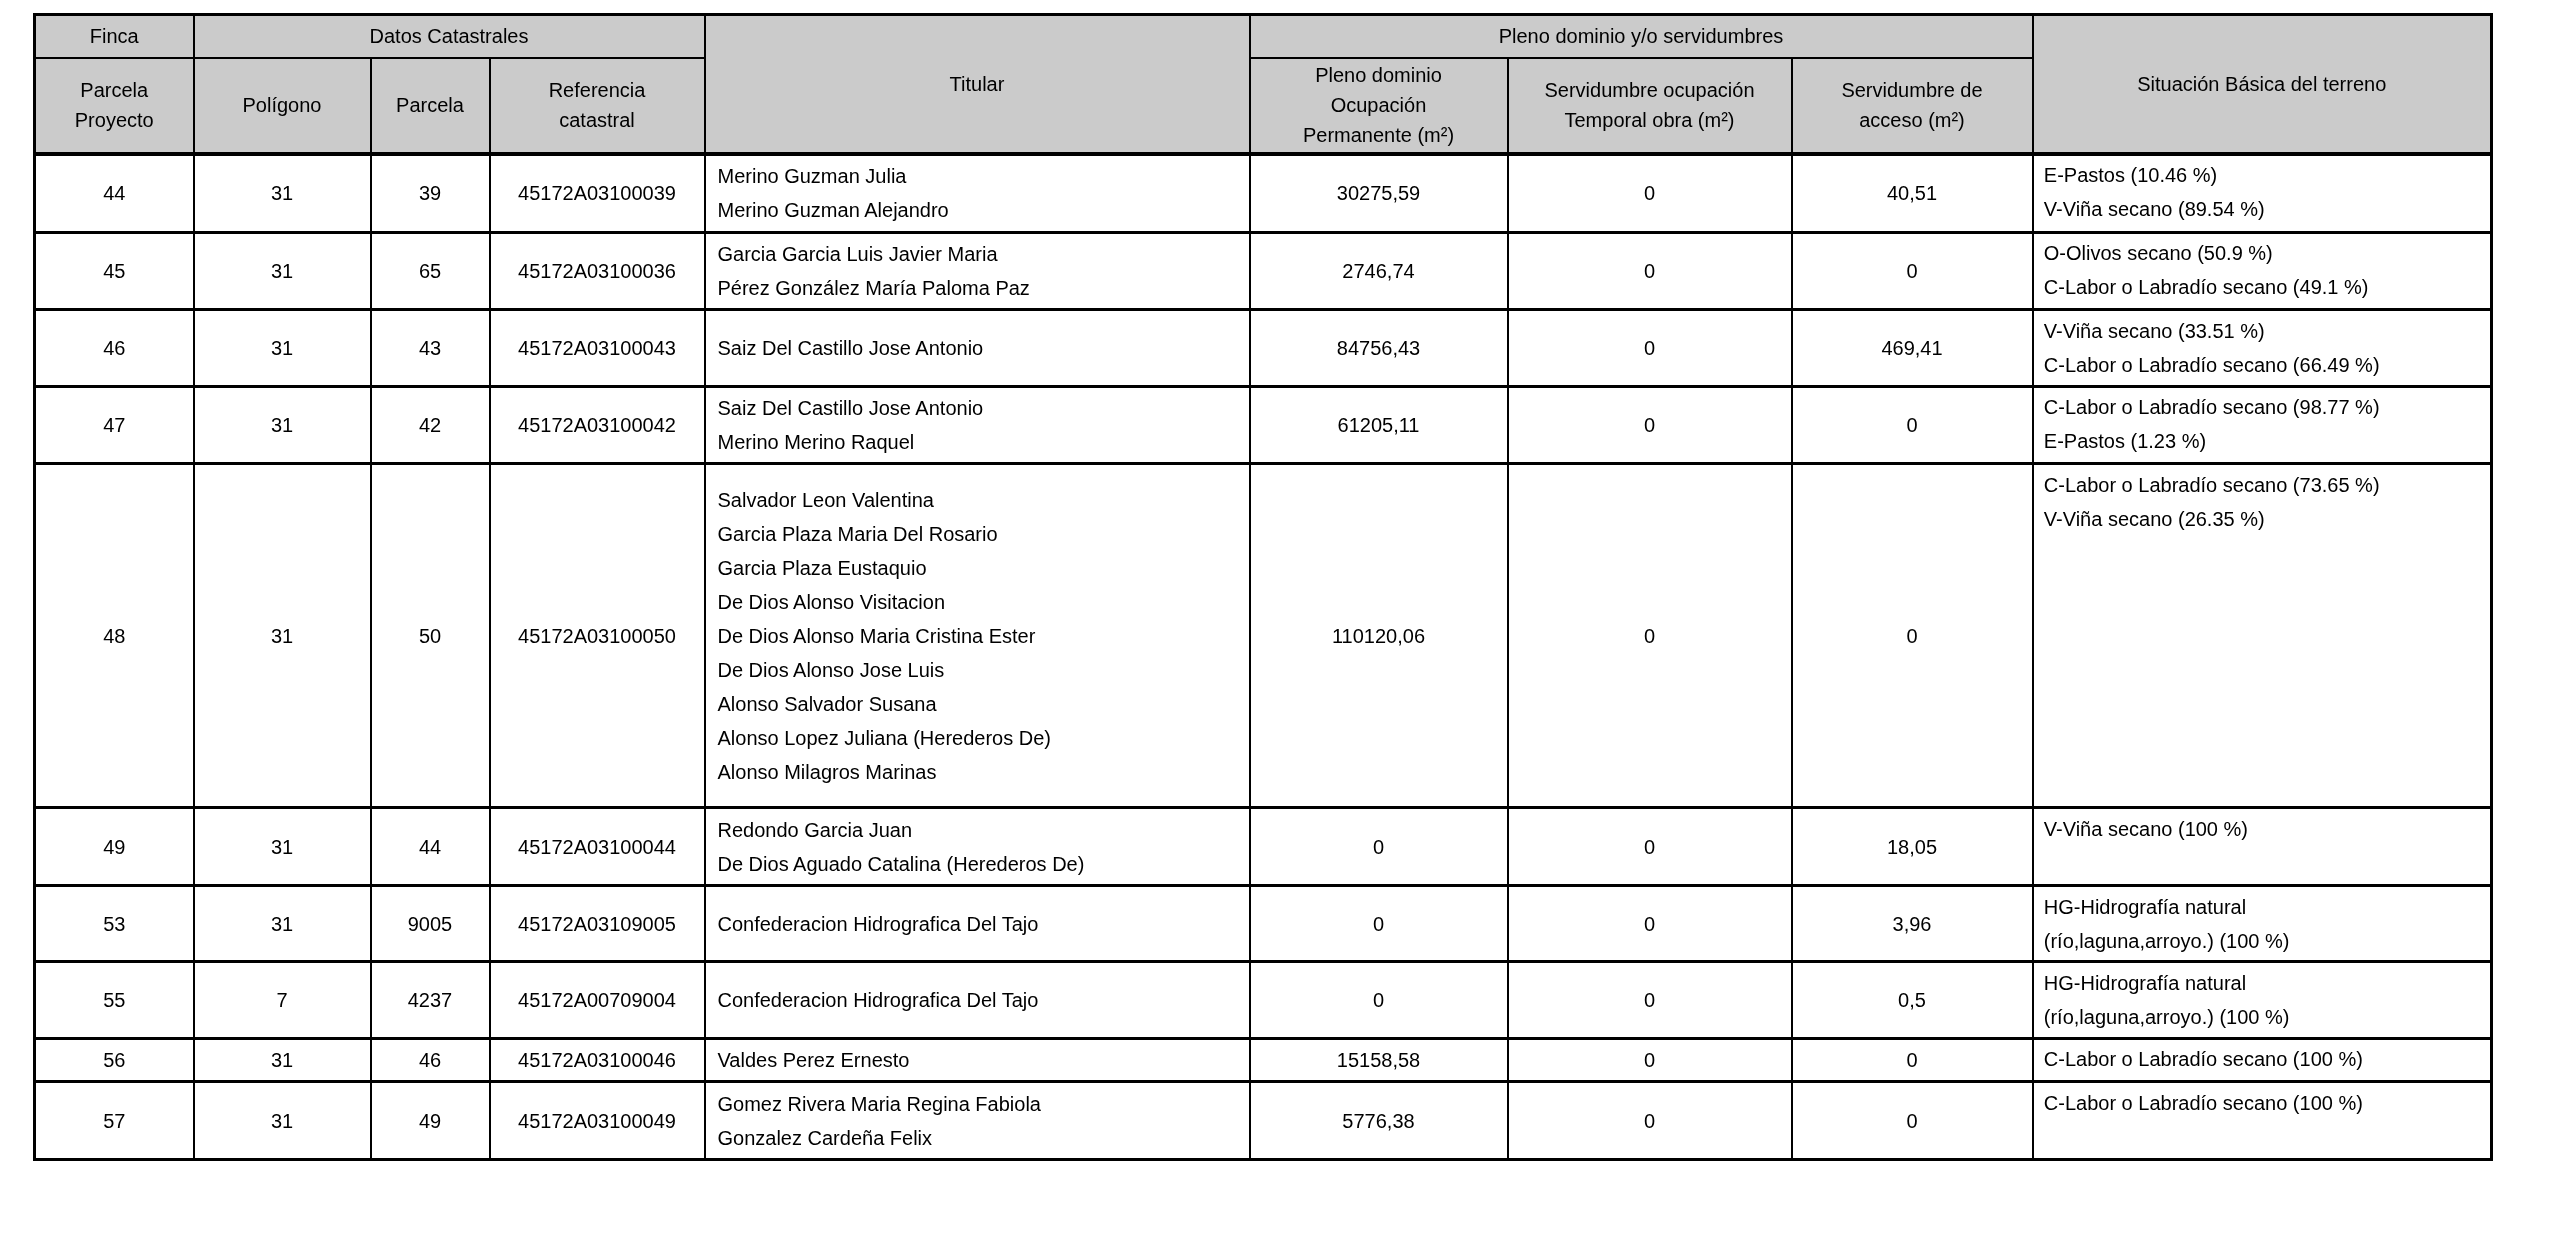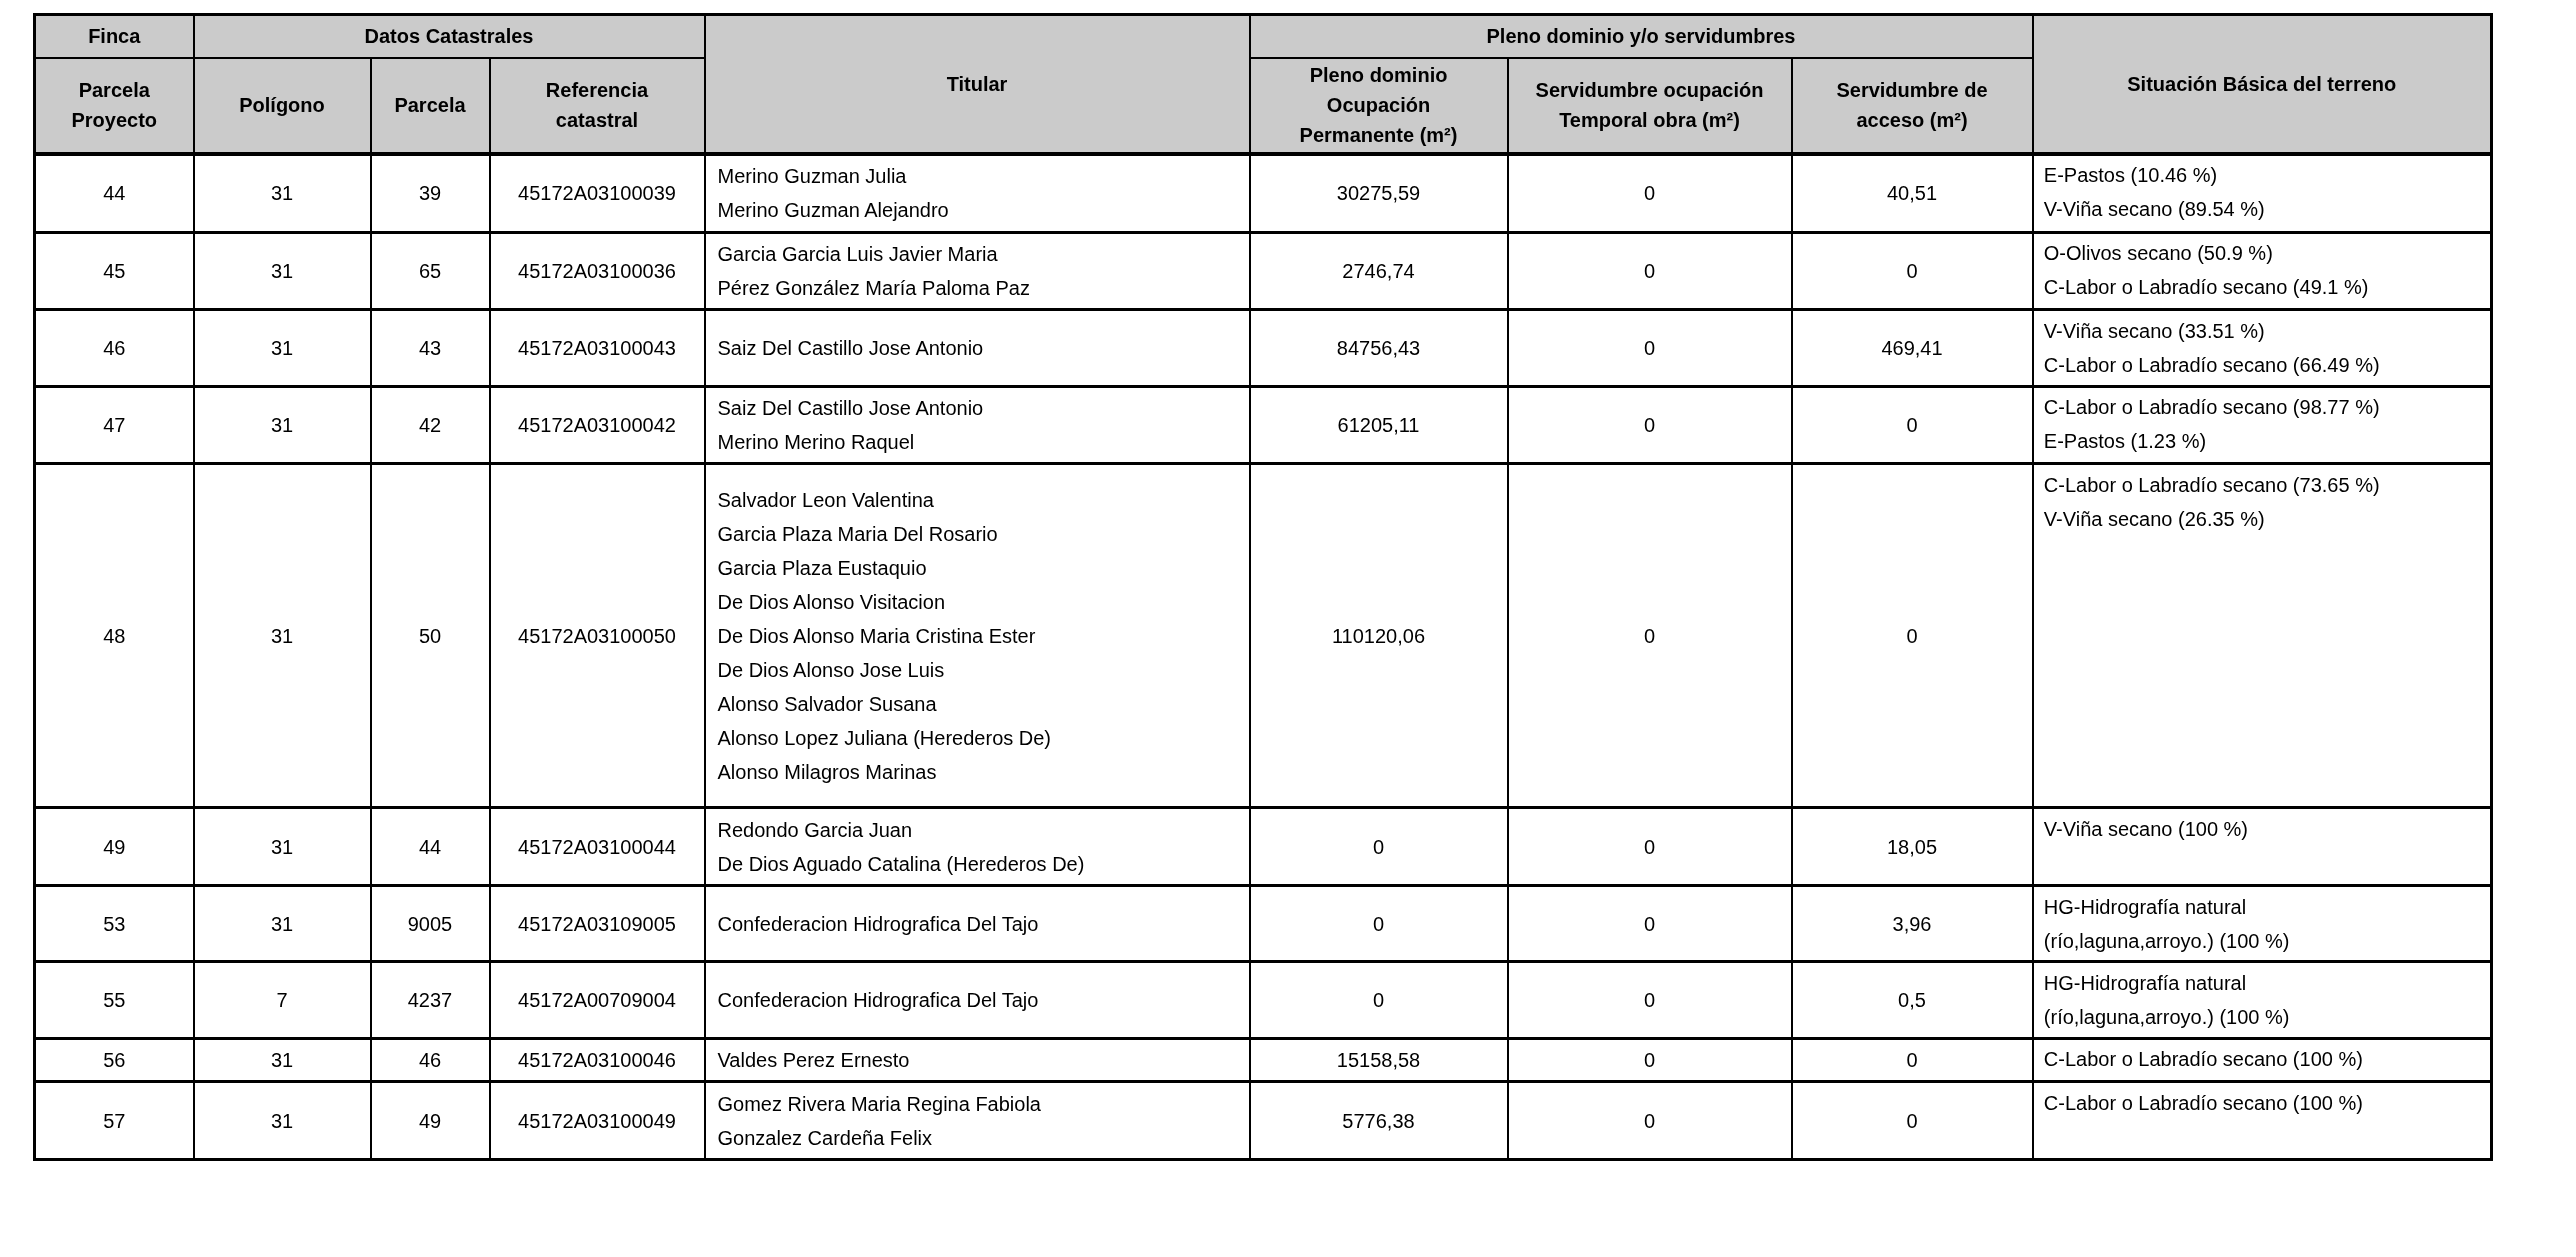--- a/index.html
+++ b/index.html
@@ -29,21 +29,21 @@
     font-size: 20px;
   }
   table.parcel-table th,
   table.parcel-table td {
     border-left: 2.6px solid #000000;
     border-right: 2.6px solid #000000;
     overflow: hidden;
   }
   thead th {
     background: #cbcbcb;
-    font-weight: bold;
+    font-weight: normal;
     text-align: center;
     vertical-align: middle;
     white-space: pre-line;
     line-height: 1.5;
     padding: 1.7px 6.9px;
     border-top: 2.6px solid #000000;
     border-bottom: 2.6px solid #000000;
   }
   thead tr.h1 { height: 43px; }
   thead tr.h2 { height: 92px; margin-left: 44px; }

